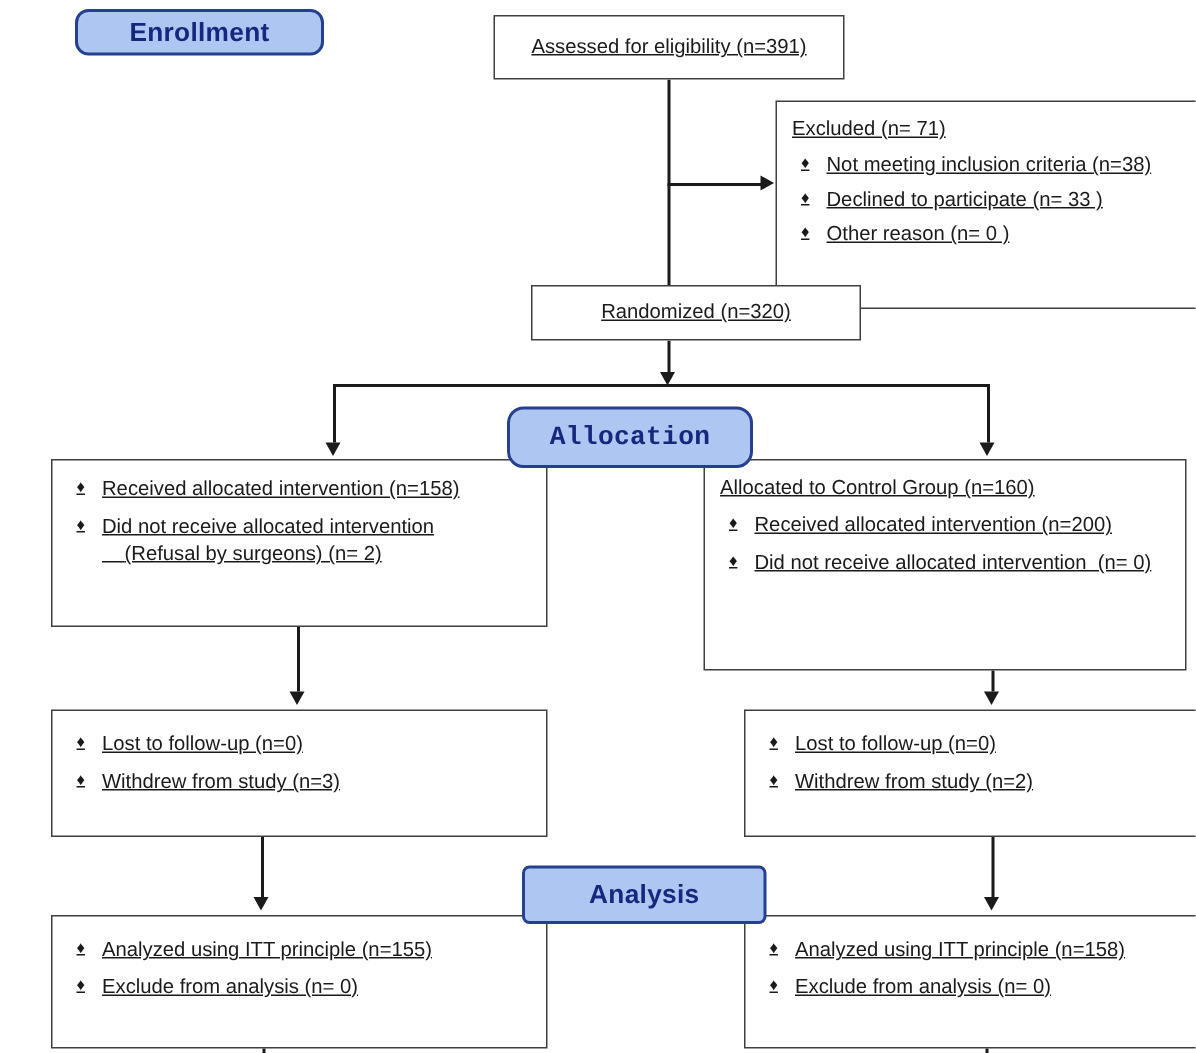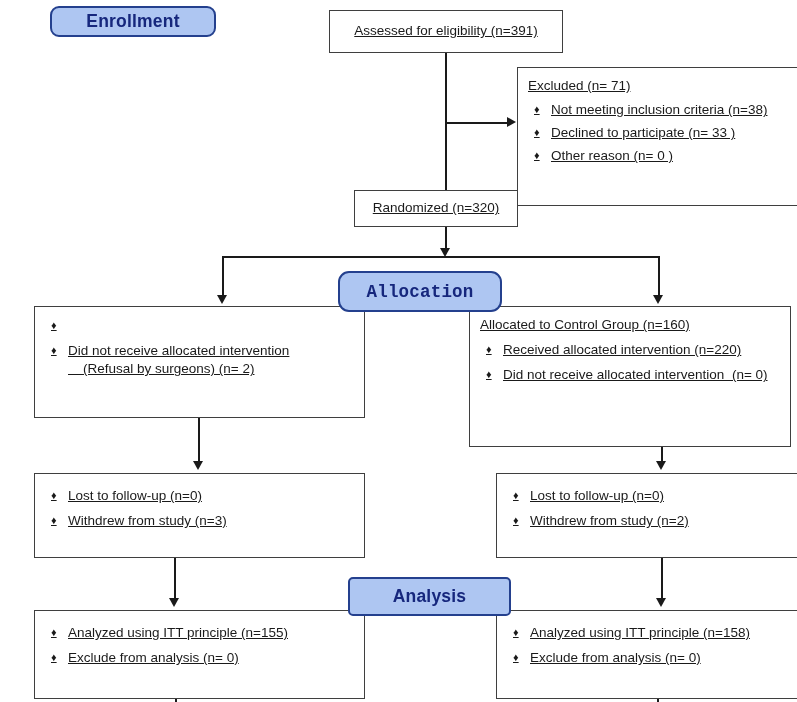--- a/index.html
+++ b/index.html
@@ -113,43 +113,44 @@
         <span class="bullet">♦</span>
         <span class="btext">Declined to participate (n= 33 )</span>
       </div>
       <div class="bullet-row">
         <span class="bullet">♦</span>
         <span class="btext">Other reason (n= 0 )</span>
       </div>
     </div>
   </div>
 
-  <div class="box center" style="left:326px; top:190px; width:164px; height:37px;">
+  <div class="box center" style="left:326px; top:190px; width:220px; height:37px;">
     <span>Randomized (n=320)</span>
   </div>
 
   <div class="box" style="left:6px; top:306px; width:331px; height:112px;">
     <div class="pad">
       <div class="bullet-row">
         <span class="bullet">♦</span>
+        <span class="btext">Received allocated intervention (n=158)</span>
       </div>
       <div class="bullet-row">
         <span class="bullet">♦</span>
         <span class="btext">Did not receive allocated intervention
     (Refusal by surgeons) (n= 2)</span>
       </div>
     </div>
   </div>
 
   <div class="box" style="left:441px; top:306px; width:322px; height:141px;">
     <div class="pad">
       <div class="box-title">Allocated to Control Group (n=160)</div>
       <div class="bullet-row">
         <span class="bullet">♦</span>
-        <span class="btext">Received allocated intervention (n=220)</span>
+        <span class="btext">Received allocated intervention (n=200)</span>
       </div>
       <div class="bullet-row">
         <span class="bullet">♦</span>
         <span class="btext">Did not receive allocated intervention  (n= 0)</span>
       </div>
     </div>
   </div>
 
   <div class="box" style="left:6px; top:473px; width:331px; height:85px;">
     <div class="pad" style="padding-top:10px;">

